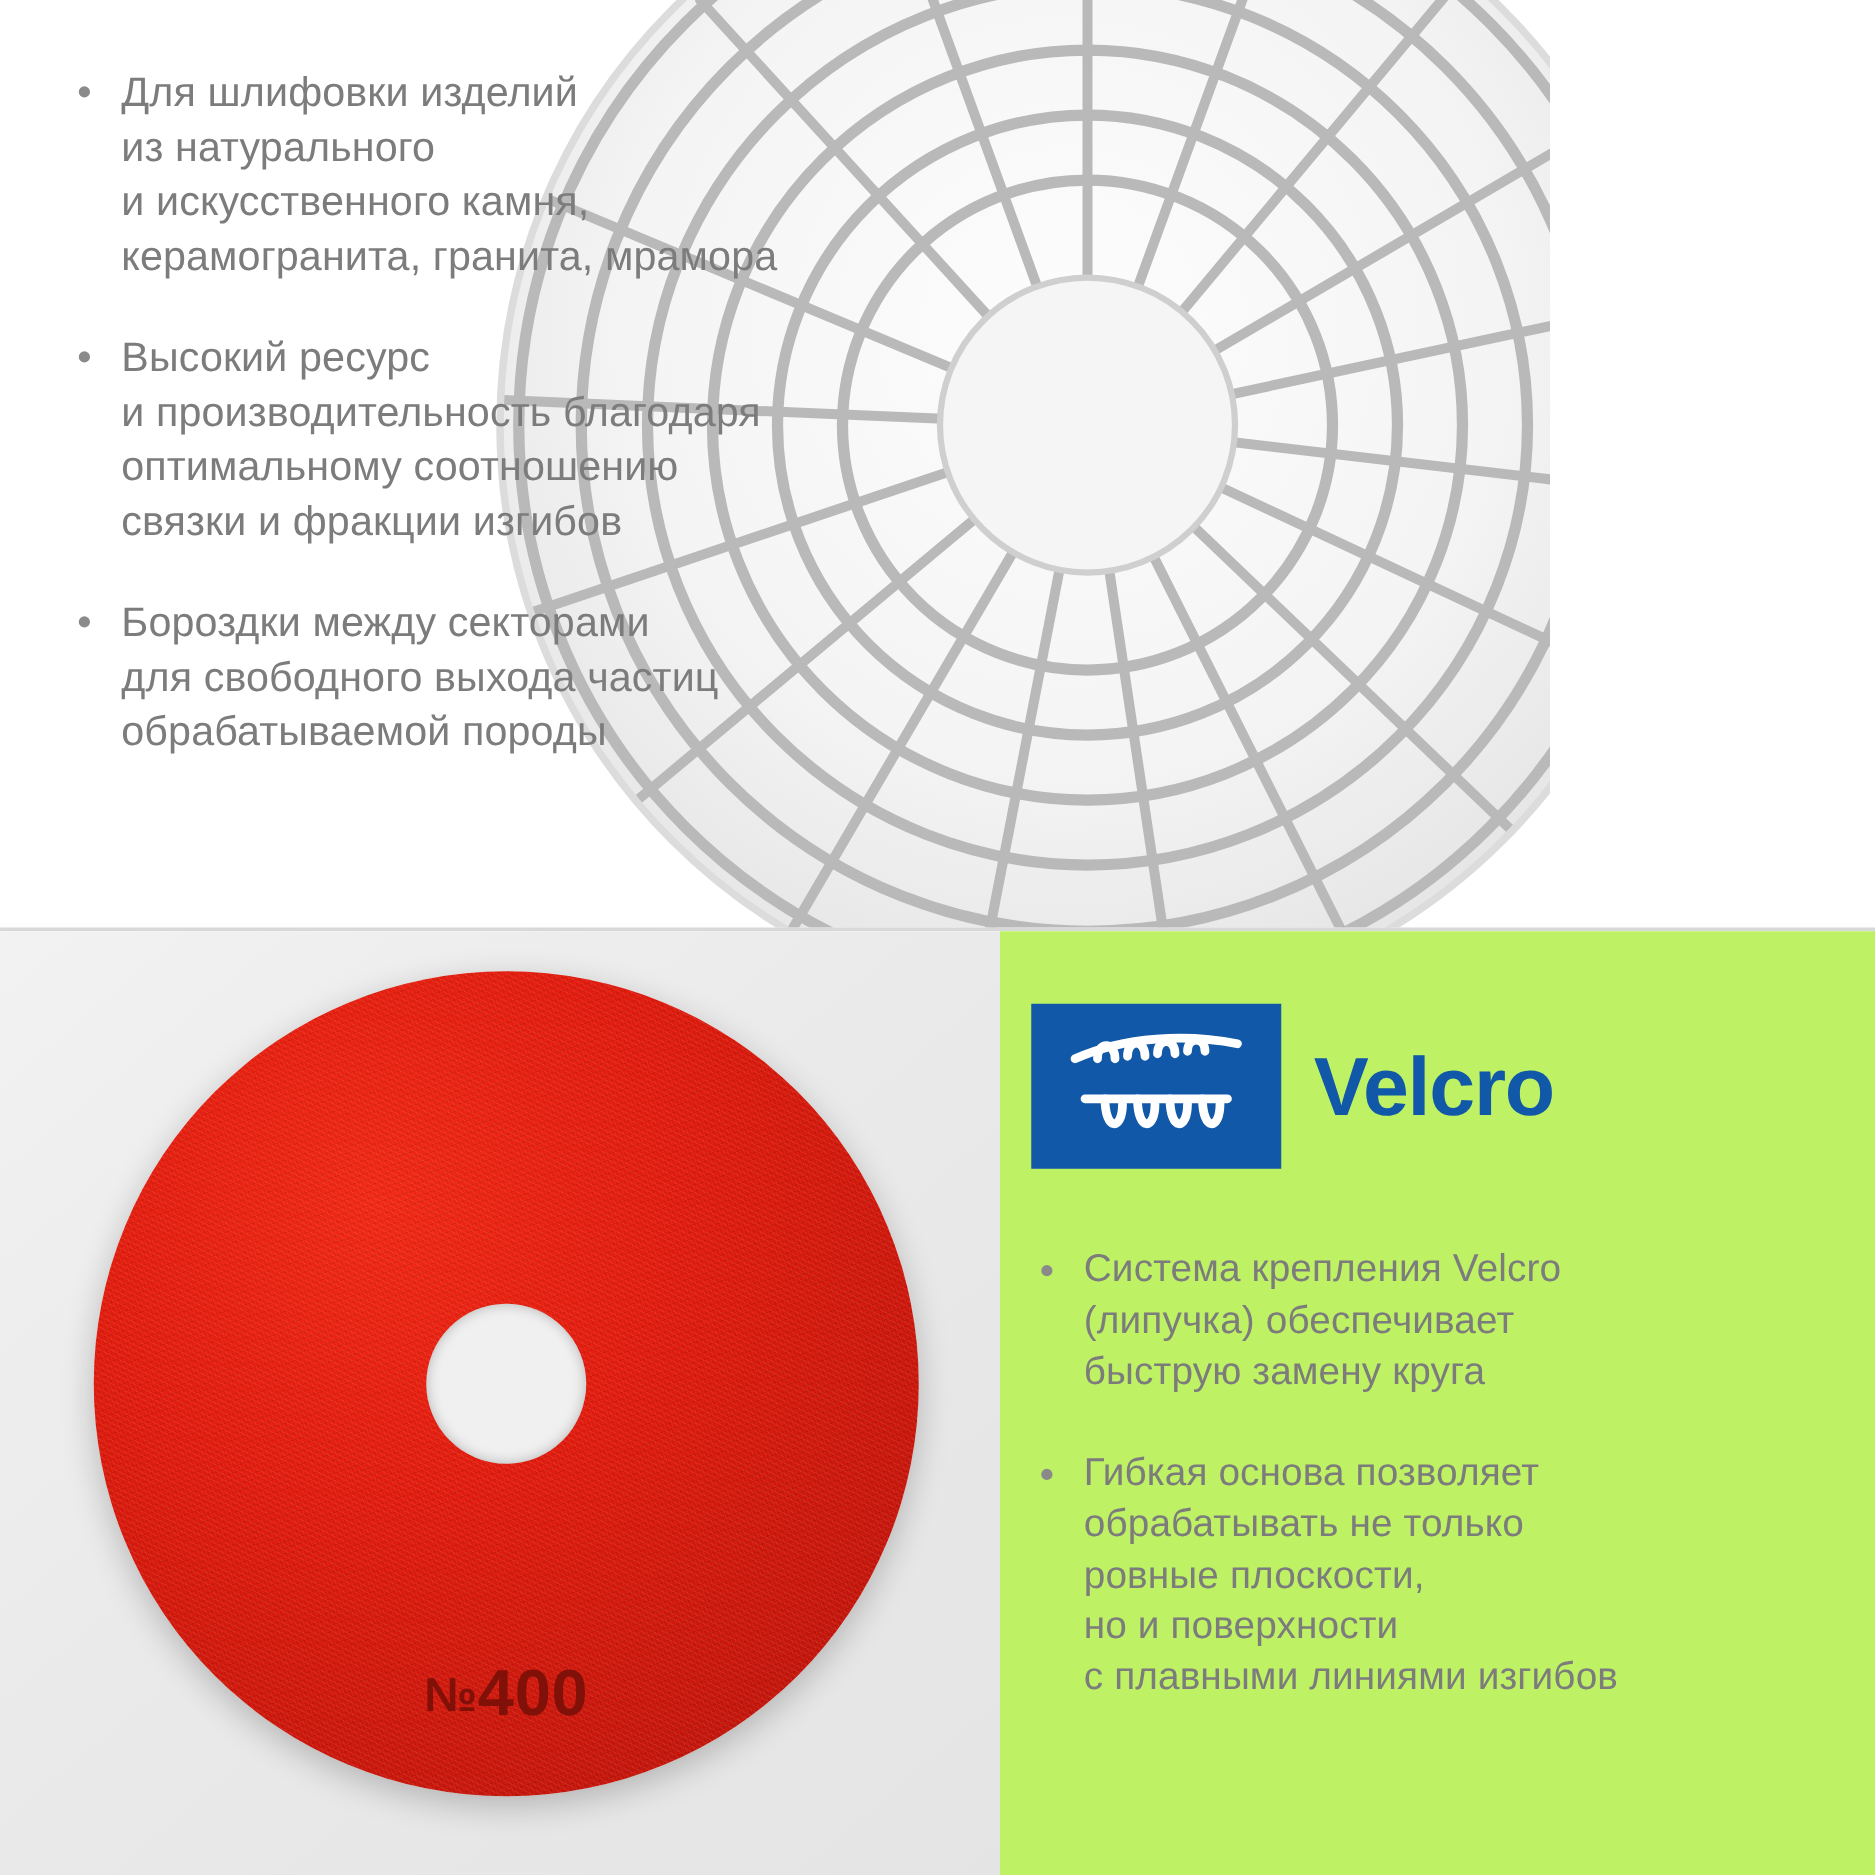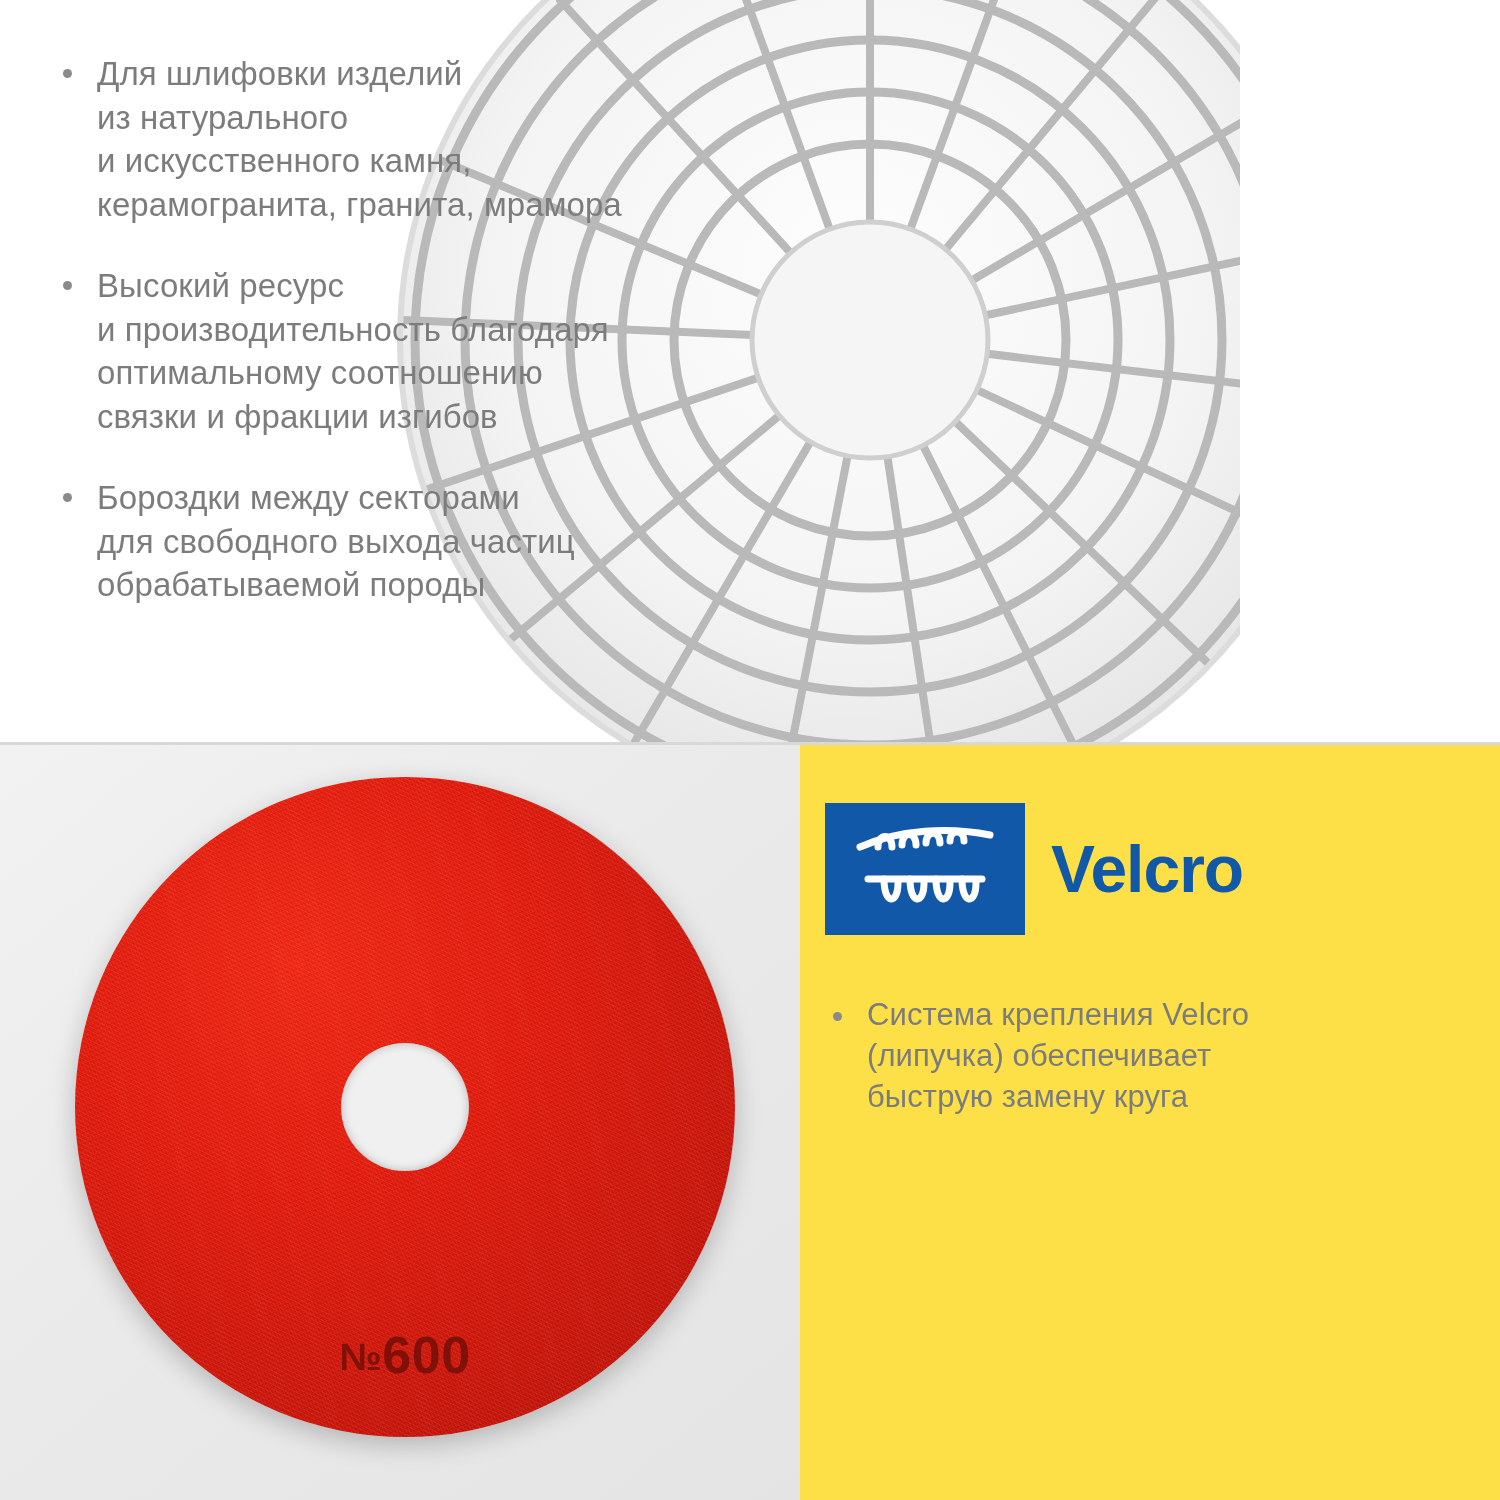--- a/index.html
+++ b/index.html
@@ -117,21 +117,21 @@
     color: #7a1008;
     letter-spacing: .5px;
     opacity: .92;
   }
   .red-pad .grit-label .hash { font-size: 38px; vertical-align: 3px; }
 
   .bottom-right {
     position: absolute;
     left: 800px; top: 0;
     width: 700px; height: 755px;
-    background: #fde047;
+    background: #bef264;
   }
   .velcro-head {
     position: absolute;
     left: 25px; top: 58px;
     display: flex;
     align-items: center;
     gap: 26px;
   }
   .velcro-logo {
     width: 200px; height: 132px;
@@ -238,21 +238,21 @@
   <div class="divider"></div>
 
   <div class="bottom-panel">
 
     <div class="bottom-left">
       <div class="red-pad">
         <div class="disc"></div>
         <div class="noise"></div>
         <div class="hole"></div>
         <div class="grit-label">
-          <span class="hash">№</span><span>600</span>
+          <span class="hash">№</span><span>400</span>
         </div>
       </div>
     </div>
 
     <div class="bottom-right">
 
       <div class="velcro-head">
         <div class="velcro-logo">
           <svg width="150" height="96" viewBox="0 0 150 96" aria-hidden="true">
             <g fill="none" stroke="#ffffff" stroke-width="7" stroke-linecap="round">
@@ -272,16 +272,24 @@
         <div class="velcro-word">Velcro</div>
       </div>
 
       <div class="bullets-bottom">
         <div class="bullet">
           <span class="dot"></span>
           <span style="white-space: pre-line;">Система крепления Velcro
 (липучка) обеспечивает
 быструю замену круга</span>
         </div>
+        <div class="bullet">
+          <span class="dot"></span>
+          <span style="white-space: pre-line;">Гибкая основа позволяет
+обрабатывать не только
+ровные плоскости,
+но и поверхности
+с плавными линиями изгибов</span>
+        </div>
       </div>
     </div>
   </div>
 </div>
 
 </body></html>

